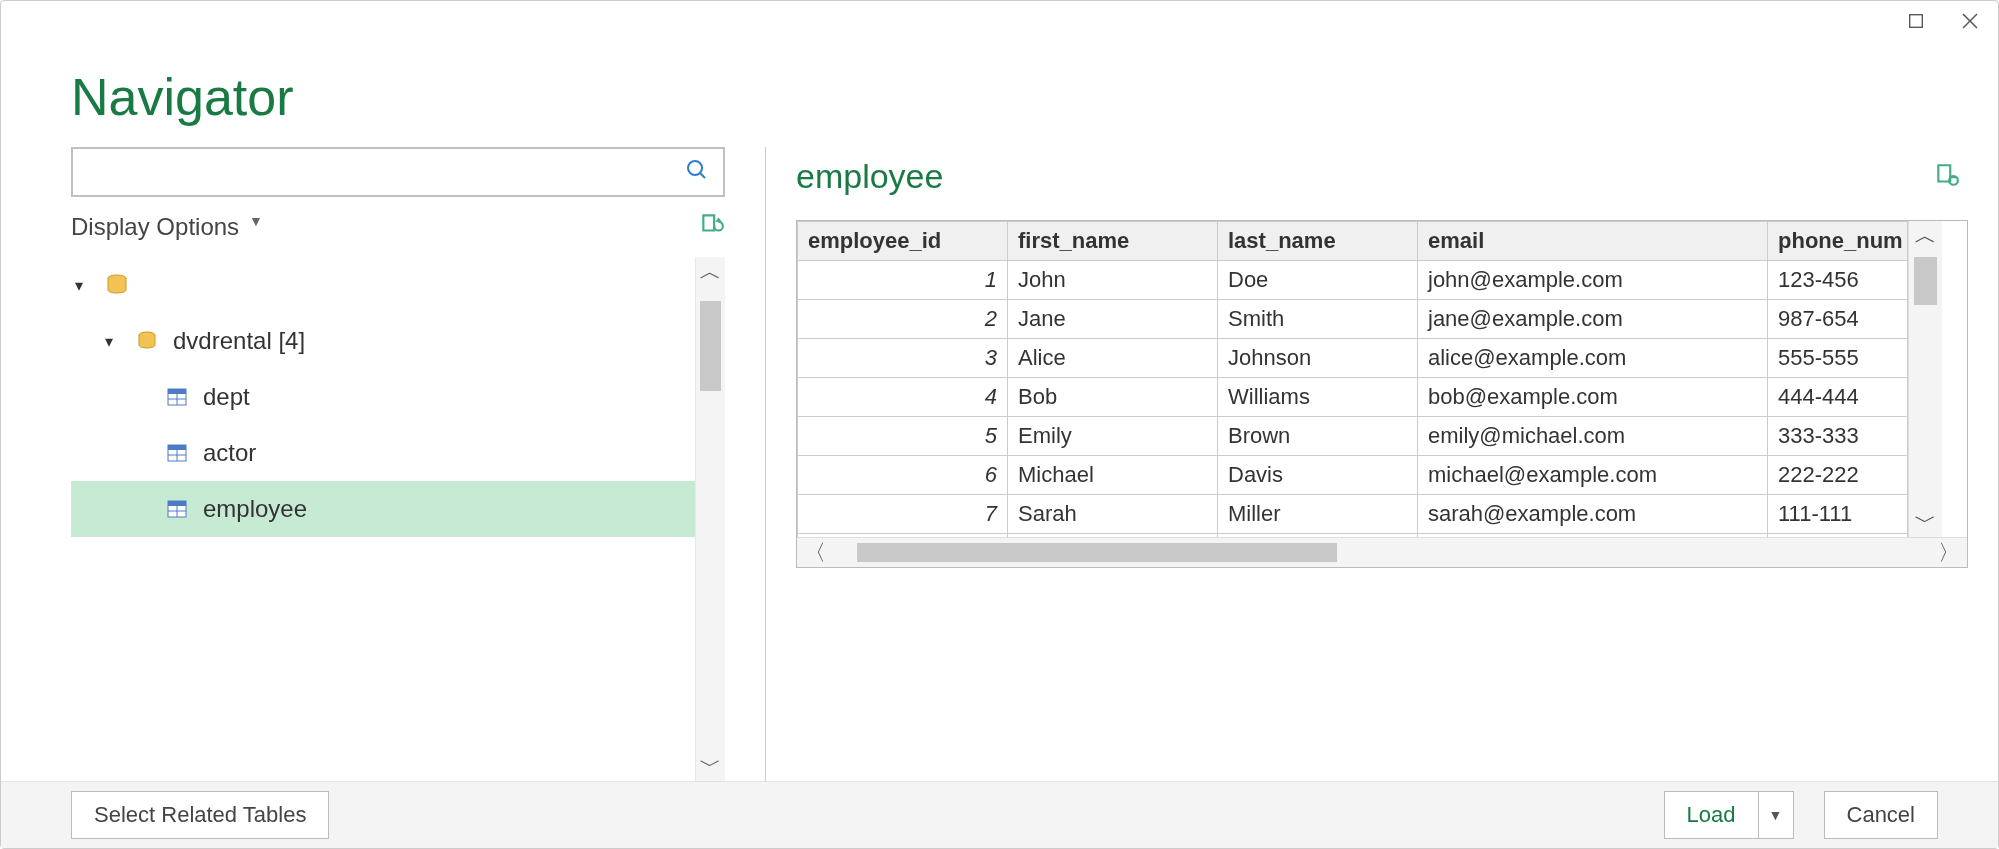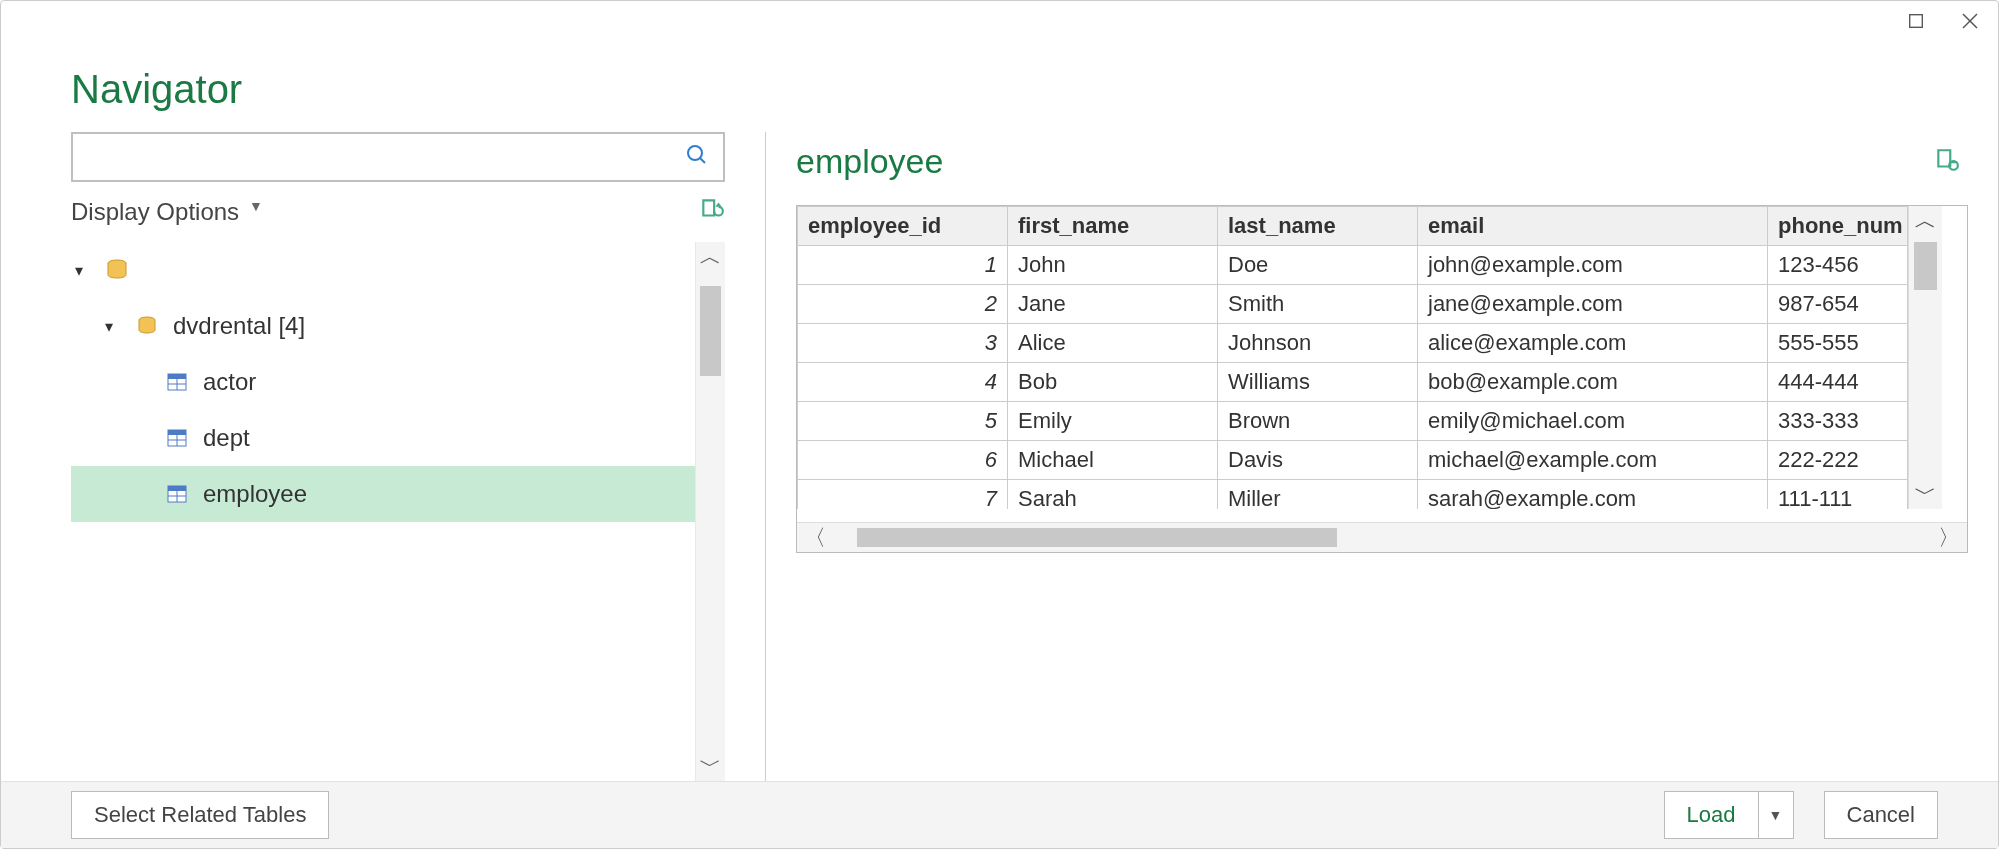--- a/index.html
+++ b/index.html
@@ -9,21 +9,21 @@
     display:flex; flex-direction:column; position:relative; background:#fff;
   }
   .titlebar {
     height:40px; display:flex; justify-content:flex-end; align-items:center;
     padding-right:18px; gap:34px;
   }
   .tb-btn { width:20px; height:20px; display:flex; align-items:center; justify-content:center; color:#555; cursor:pointer; }
   .tb-btn svg { stroke:#555; stroke-width:1.5; fill:none; }
   .content-area { flex:1; display:flex; flex-direction:column; overflow:hidden; }
   .heading {
-    font-size:40px; font-weight:300; color:#1a7a43; padding:26px 0 20px 70px;
+    font-size:52px; font-weight:300; color:#1a7a43; padding:26px 0 20px 70px;
   }
   .body-row { flex:1; display:flex; overflow:hidden; padding:0 0 0 70px; }
   .left-pane { width:694px; display:flex; flex-direction:column; padding-right:40px; }
   .searchbox {
     border:2px solid #bfbfbf; height:50px; display:flex; align-items:center;
     padding:0 14px; margin-bottom:14px;
   }
   .searchbox input {
     flex:1; border:none; outline:none; font-size:20px; height:100%;
   }
@@ -51,21 +51,21 @@
     position:relative;
   }
   .vscroll .arrow { position:absolute; left:0; right:0; height:30px; display:flex; align-items:center; justify-content:center; color:#666; font-size:22px; cursor:pointer; }
   .vscroll .arrow.top { top:0; }
   .vscroll .arrow.bottom { bottom:0; }
   .vscroll .thumb { position:absolute; left:4px; right:4px; top:44px; height:90px; background:#c8c8c8; }
   .divider { width:1px; background:#ccc; margin:0 30px 0 0; }
   .right-pane { flex:1; display:flex; flex-direction:column; padding-right:30px; overflow:hidden; }
   .preview-head { display:flex; align-items:center; justify-content:space-between; padding:10px 8px 24px 0; }
   .preview-title { font-size:34px; font-weight:300; color:#1a7a43; }
-  .table-outer { border:1px solid #bbb; display:flex; flex-direction:column; overflow:hidden; height:348px;gap:13px; }
+  .table-outer { border:1px solid #bbb; display:flex; flex-direction:column; overflow:hidden; height:348px; }
   .table-scroll { flex:1; overflow:hidden; display:flex; }
   table.data { border-collapse:collapse; table-layout:fixed; width:1110px; }
   table.data th, table.data td {
     border:1px solid #ccc; padding:6px 10px; font-size:22px; height:38px;
     text-align:left; white-space:nowrap; overflow:hidden;
   }
   table.data th { background:#f0f0f0; font-weight:600; color:#333; }
   table.data td.num { text-align:right; font-style:italic; color:#333; }
   .col-id { width:210px; } .col-fn { width:210px; } .col-ln { width:200px; } .col-em { width:350px; } .col-ph { width:140px; }
   .tbl-vscroll { width:34px; background:#f4f4f4; border-left:1px solid #ddd; position:relative; }
@@ -167,33 +167,33 @@
                 <div class="tree-item indent2">
                   <span class="caret blank">▾</span>
                   <span class="icon tbl-ico">
                     <svg viewBox="0 0 24 24">
                       <rect x="3" y="4" width="18" height="16" fill="#fff" stroke="#4e7bc6"></rect>
                       <rect x="3" y="4" width="18" height="5" fill="#4e7bc6"></rect>
                       <line x1="12" y1="4" x2="12" y2="20" stroke="#4e7bc6"></line>
                       <line x1="3" y1="14" x2="21" y2="14" stroke="#4e7bc6"></line>
                     </svg>
                   </span>
-                  <span>actor</span>
+                  <span>dept</span>
                 </div>
                 <div class="tree-item indent2">
                   <span class="caret blank">▾</span>
                   <span class="icon tbl-ico">
                     <svg viewBox="0 0 24 24">
                       <rect x="3" y="4" width="18" height="16" fill="#fff" stroke="#4e7bc6"></rect>
                       <rect x="3" y="4" width="18" height="5" fill="#4e7bc6"></rect>
                       <line x1="12" y1="4" x2="12" y2="20" stroke="#4e7bc6"></line>
                       <line x1="3" y1="14" x2="21" y2="14" stroke="#4e7bc6"></line>
                     </svg>
                   </span>
-                  <span>dept</span>
+                  <span>actor</span>
                 </div>
                 <div class="tree-item indent2 sel">
                   <span class="caret blank">▾</span>
                   <span class="icon tbl-ico">
                     <svg viewBox="0 0 24 24">
                       <rect x="3" y="4" width="18" height="16" fill="#fff" stroke="#4e7bc6"></rect>
                       <rect x="3" y="4" width="18" height="5" fill="#4e7bc6"></rect>
                       <line x1="12" y1="4" x2="12" y2="20" stroke="#4e7bc6"></line>
                       <line x1="3" y1="14" x2="21" y2="14" stroke="#4e7bc6"></line>
                     </svg>

